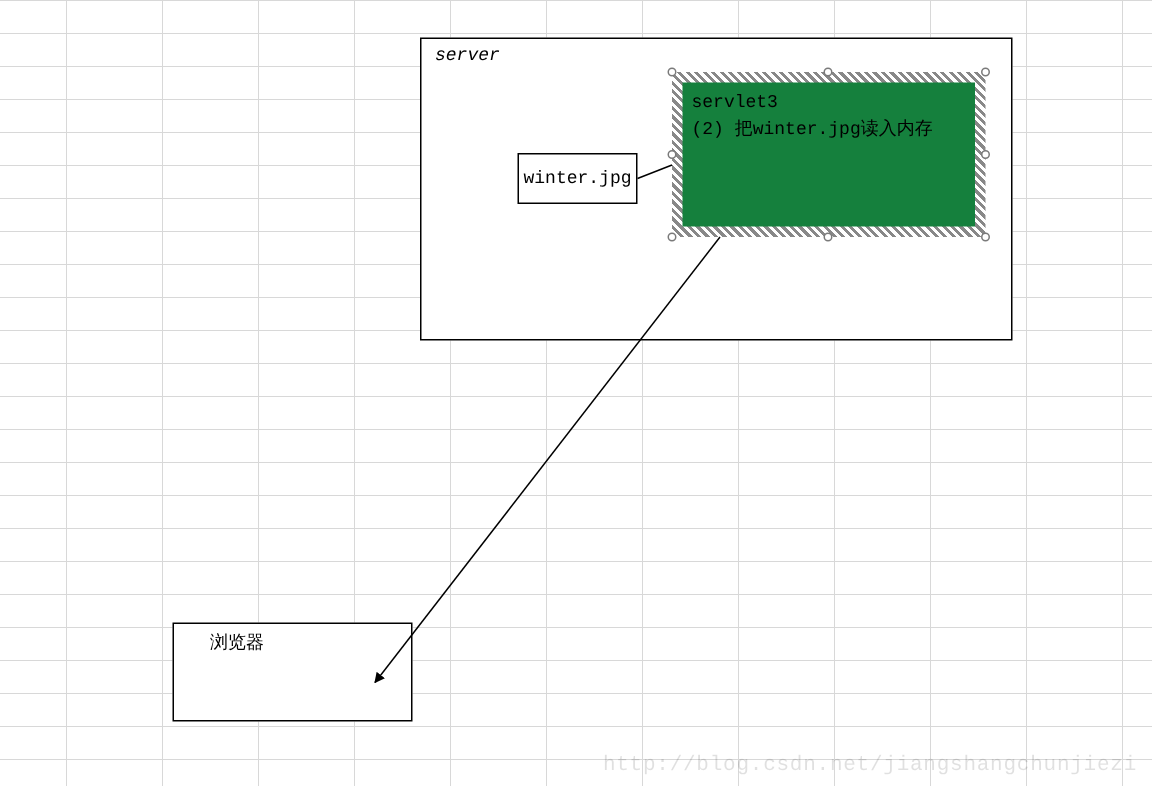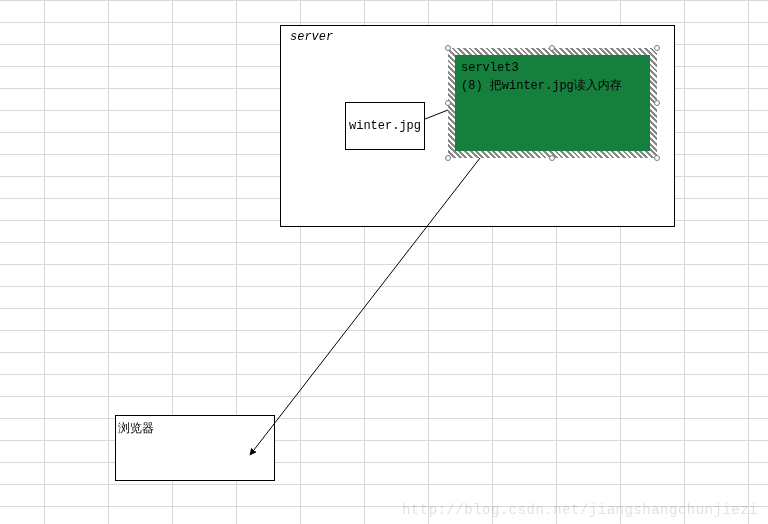--- a/index.html
+++ b/index.html
@@ -39,21 +39,21 @@
     position: absolute;
     left: 290px;
     top: 30px;
     font-family: "Courier New", monospace;
     font-style: italic;
   }
   .winter-box {
     left: 345px;
     top: 102px;
     width: 80px;
-    height: 48px;
+    height: 34px;
     display: flex;
     align-items: center;
     justify-content: center;
     font-family: "Courier New", monospace;
   }
   .servlet-box {
     position: absolute;
     left: 455px;
     top: 55px;
     width: 195px;
@@ -80,21 +80,21 @@
     background: #fff;
     border: 1px solid #7a7a7a;
     border-radius: 50%;
     box-sizing: border-box;
   }
   .browser-box {
     left: 115px;
     top: 415px;
     width: 160px;
     height: 66px;
-    padding: 4px 2px;
+    padding: 4px 24px;
   }
   svg.lines {
     position: absolute;
     left: 0; top: 0;
     width: 768px; height: 524px;
     pointer-events: none;
   }
   .watermark {
     position: absolute;
     right: 10px;
@@ -113,21 +113,21 @@
 <div class="box server-box"></div>
 <div class="server-label">server</div>
 
 <div class="box winter-box">
   <span>winter.jpg</span>
 </div>
 
 <div class="servlet-border"></div>
 <div class="servlet-box">
   <div>servlet3</div>
-  <div>(8) 把winter.jpg读入内存</div>
+  <div>(2) 把winter.jpg读入内存</div>
 </div>
 
 <div class="handle" style="left:445px; top:45px;"></div>
 <div class="handle" style="left:549px; top:45px;"></div>
 <div class="handle" style="left:654px; top:45px;"></div>
 <div class="handle" style="left:445px; top:100px;"></div>
 <div class="handle" style="left:654px; top:100px;"></div>
 <div class="handle" style="left:445px; top:155px;"></div>
 <div class="handle" style="left:549px; top:155px;"></div>
 <div class="handle" style="left:654px; top:155px;"></div>

